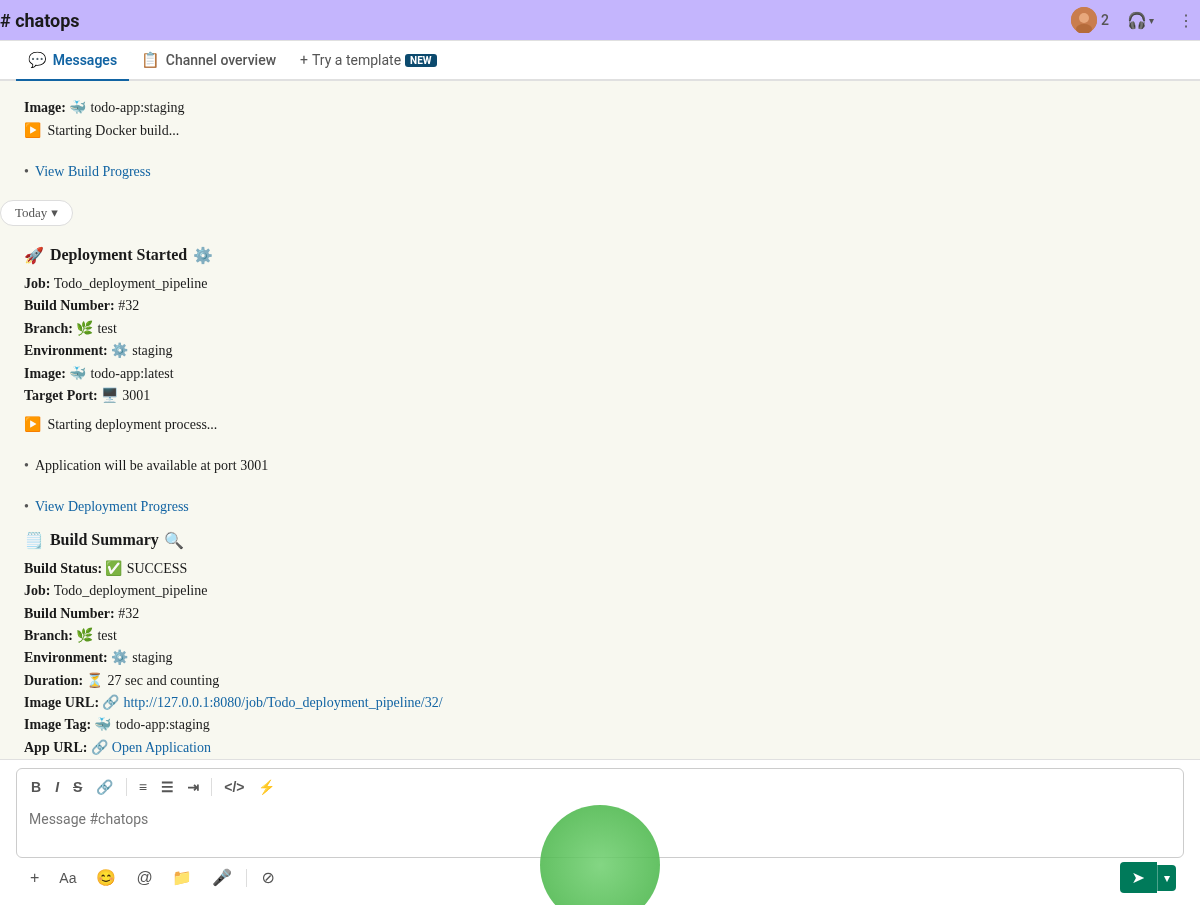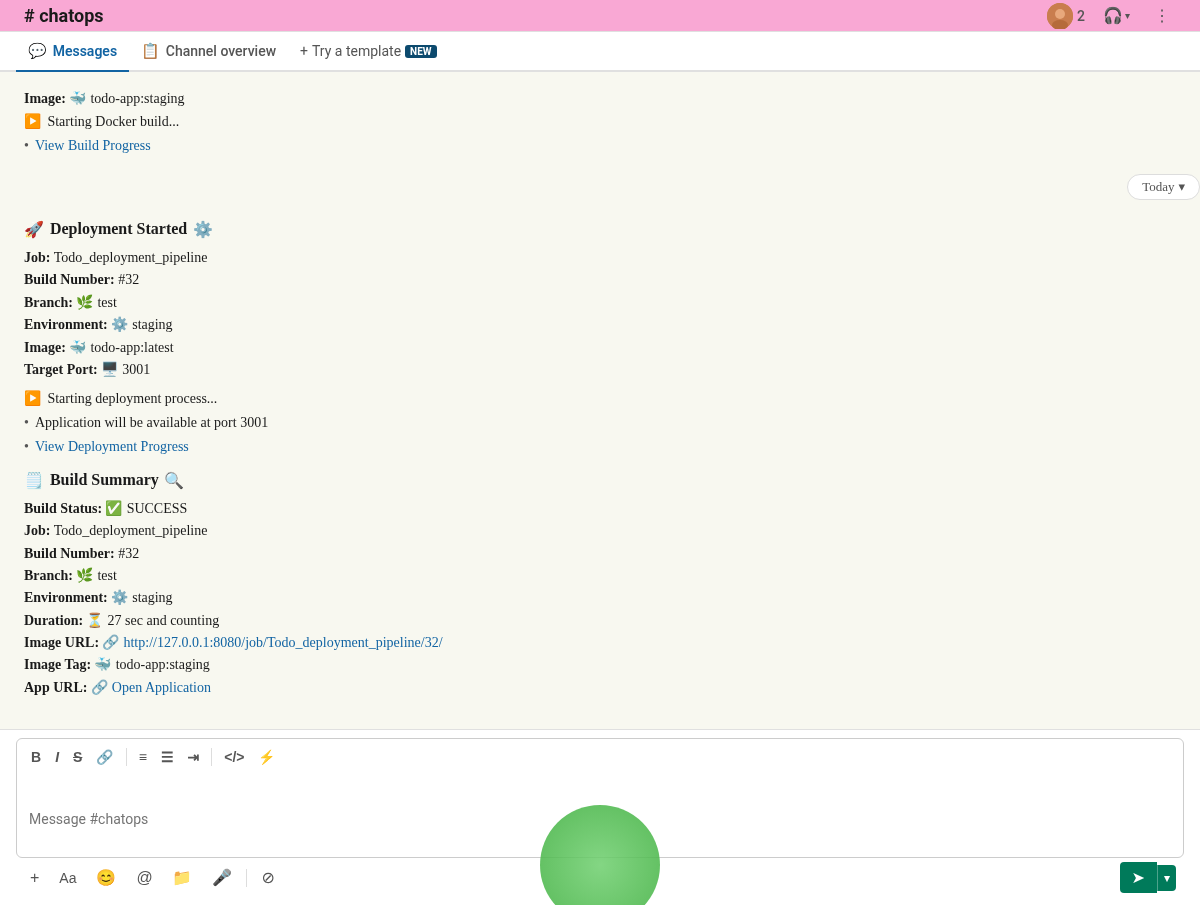--- a/index.html
+++ b/index.html
@@ -11,23 +11,23 @@
       overflow: hidden;
       display: flex;
       flex-direction: column;
     }
 
     
     .header {
       display: flex;
       align-items: center;
       justify-content: space-between;
-      padding: 0 24px;
-      height: 32px;
-      background: #f9a8d4;
+      padding: 0 0;
+      height: 41px;
+      background: #c4b5fd;
       border-bottom: 1px solid #e0e0e0;
     }
     .header-left {
       display: flex;
       align-items: center;
       gap: 6px;
     }
     .header-title {
       font-size: 18px;
       font-weight: 700;
@@ -127,21 +127,21 @@
       overflow-y: auto;
       background: #f8f8f0;
       padding: 0;
       font-family: Liberation Serif, serif;
     }
 
     
     .today-divider {
       display: flex;
       align-items: center;
-      justify-content: flex-end;
+      justify-content: flex-start;
       padding: 12px 0;
     }
     .today-pill {
       background: #fff;
       border: 1px solid #ddd;
       border-radius: 20px;
       padding: 4px 14px;
       font-size: 13px;
       font-weight: 500;
       color: #555;
@@ -183,20 +183,21 @@
       cursor: pointer;
     }
 
     .bullet-item {
       font-size: 14px;
       color: #1a1a1a;
       line-height: 1.7;
       display: flex;
       align-items: center;
       gap: 6px;
+      margin-top: 17px;
     }
     .bullet-item::before {
       content: '•';
       color: #555;
       flex-shrink: 0;
     }
     .bullet-item a {
       color: #1264a3;
       text-decoration: none;
       cursor: pointer;
@@ -252,21 +253,20 @@
       padding: 8px 12px;
       font-size: 14px;
       color: #999;
       min-height: 50px;
       outline: none;
       border: none;
       background: transparent;
       width: 100%;
       resize: none;
       font-family: inherit;
-      margin-top: 30px;
     }
 
     .input-bottom {
       display: flex;
       align-items: center;
       justify-content: space-between;
       padding: 4px 8px 2px 8px;
     }
     .input-bottom-left {
       display: flex;

